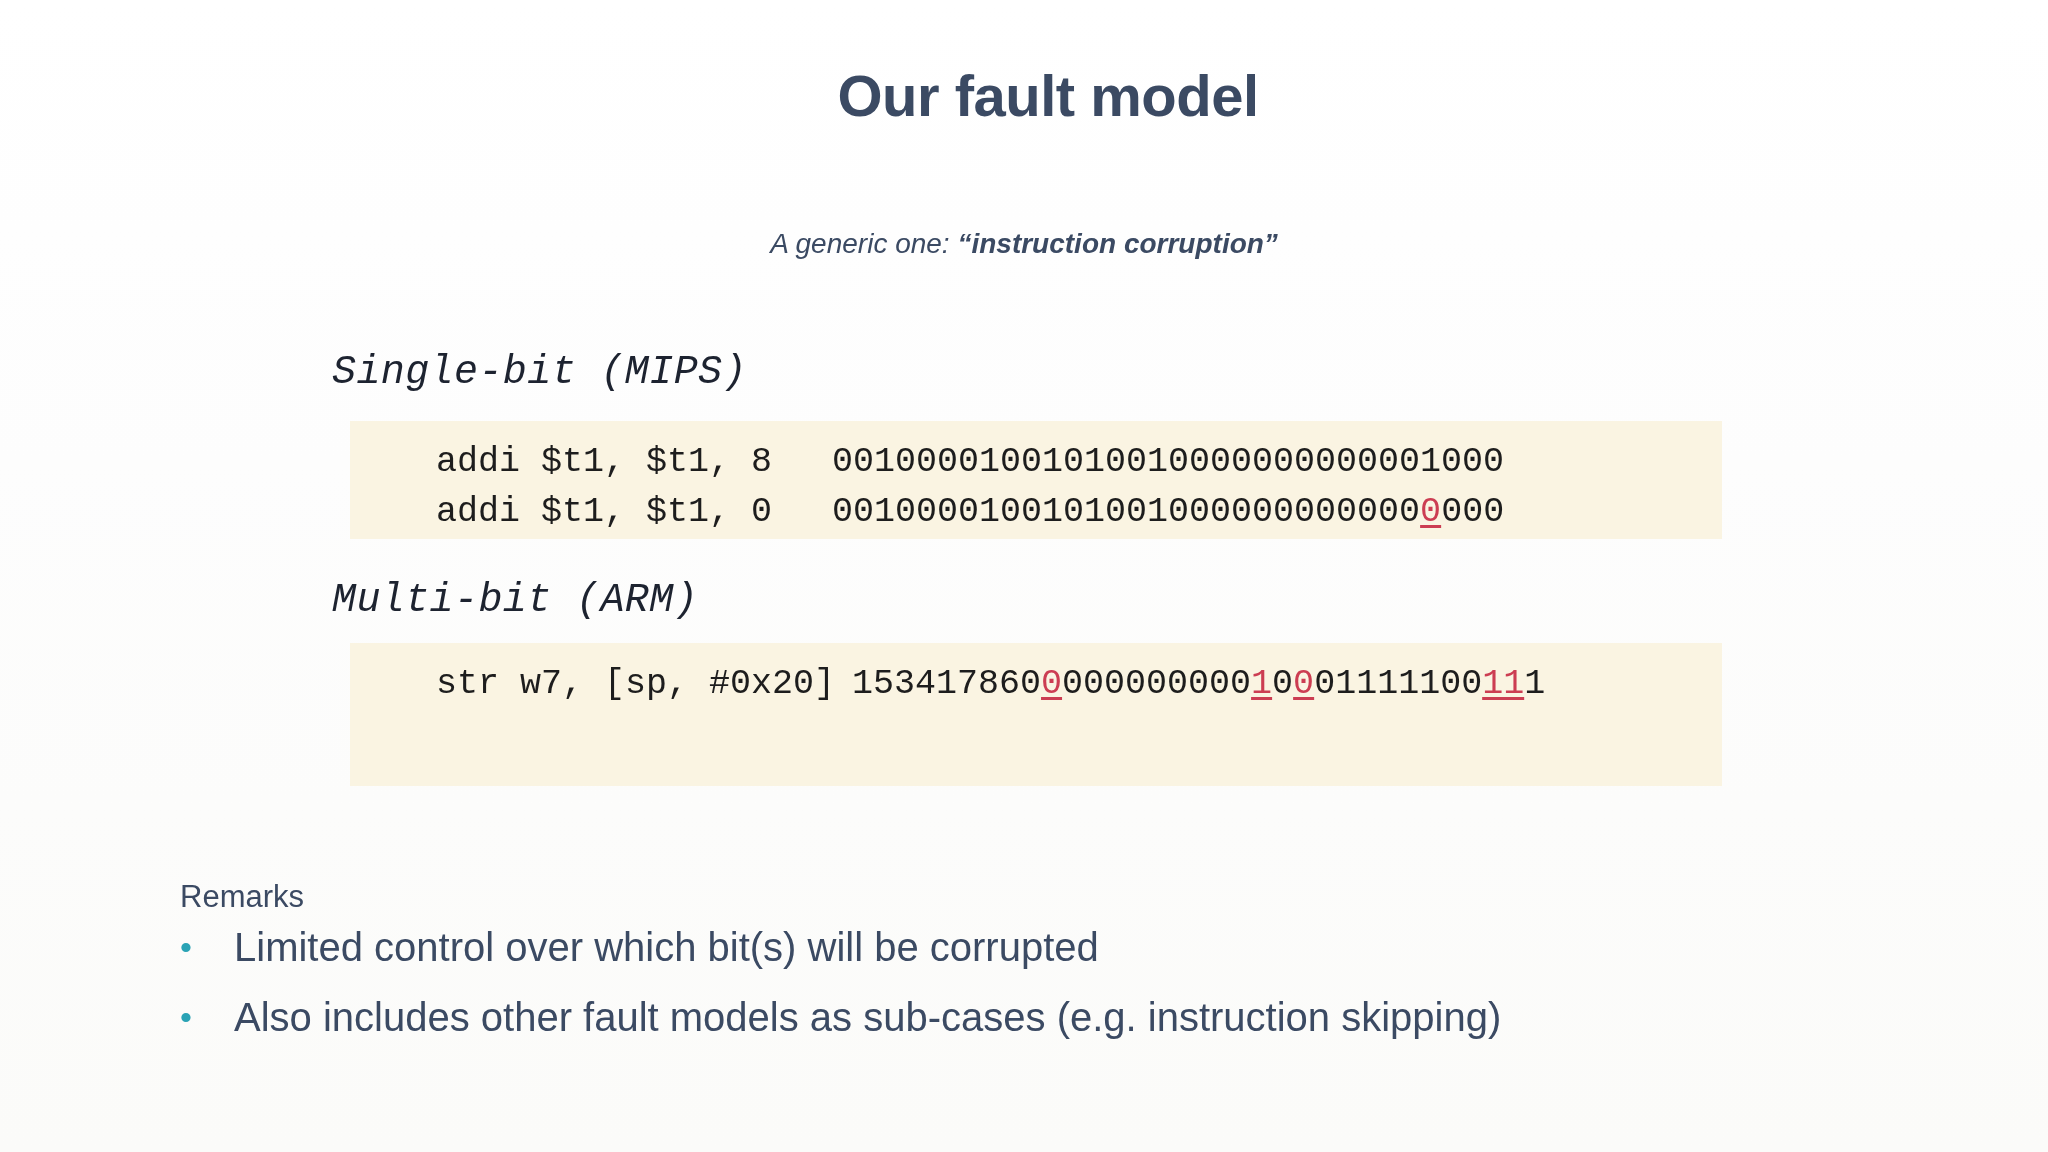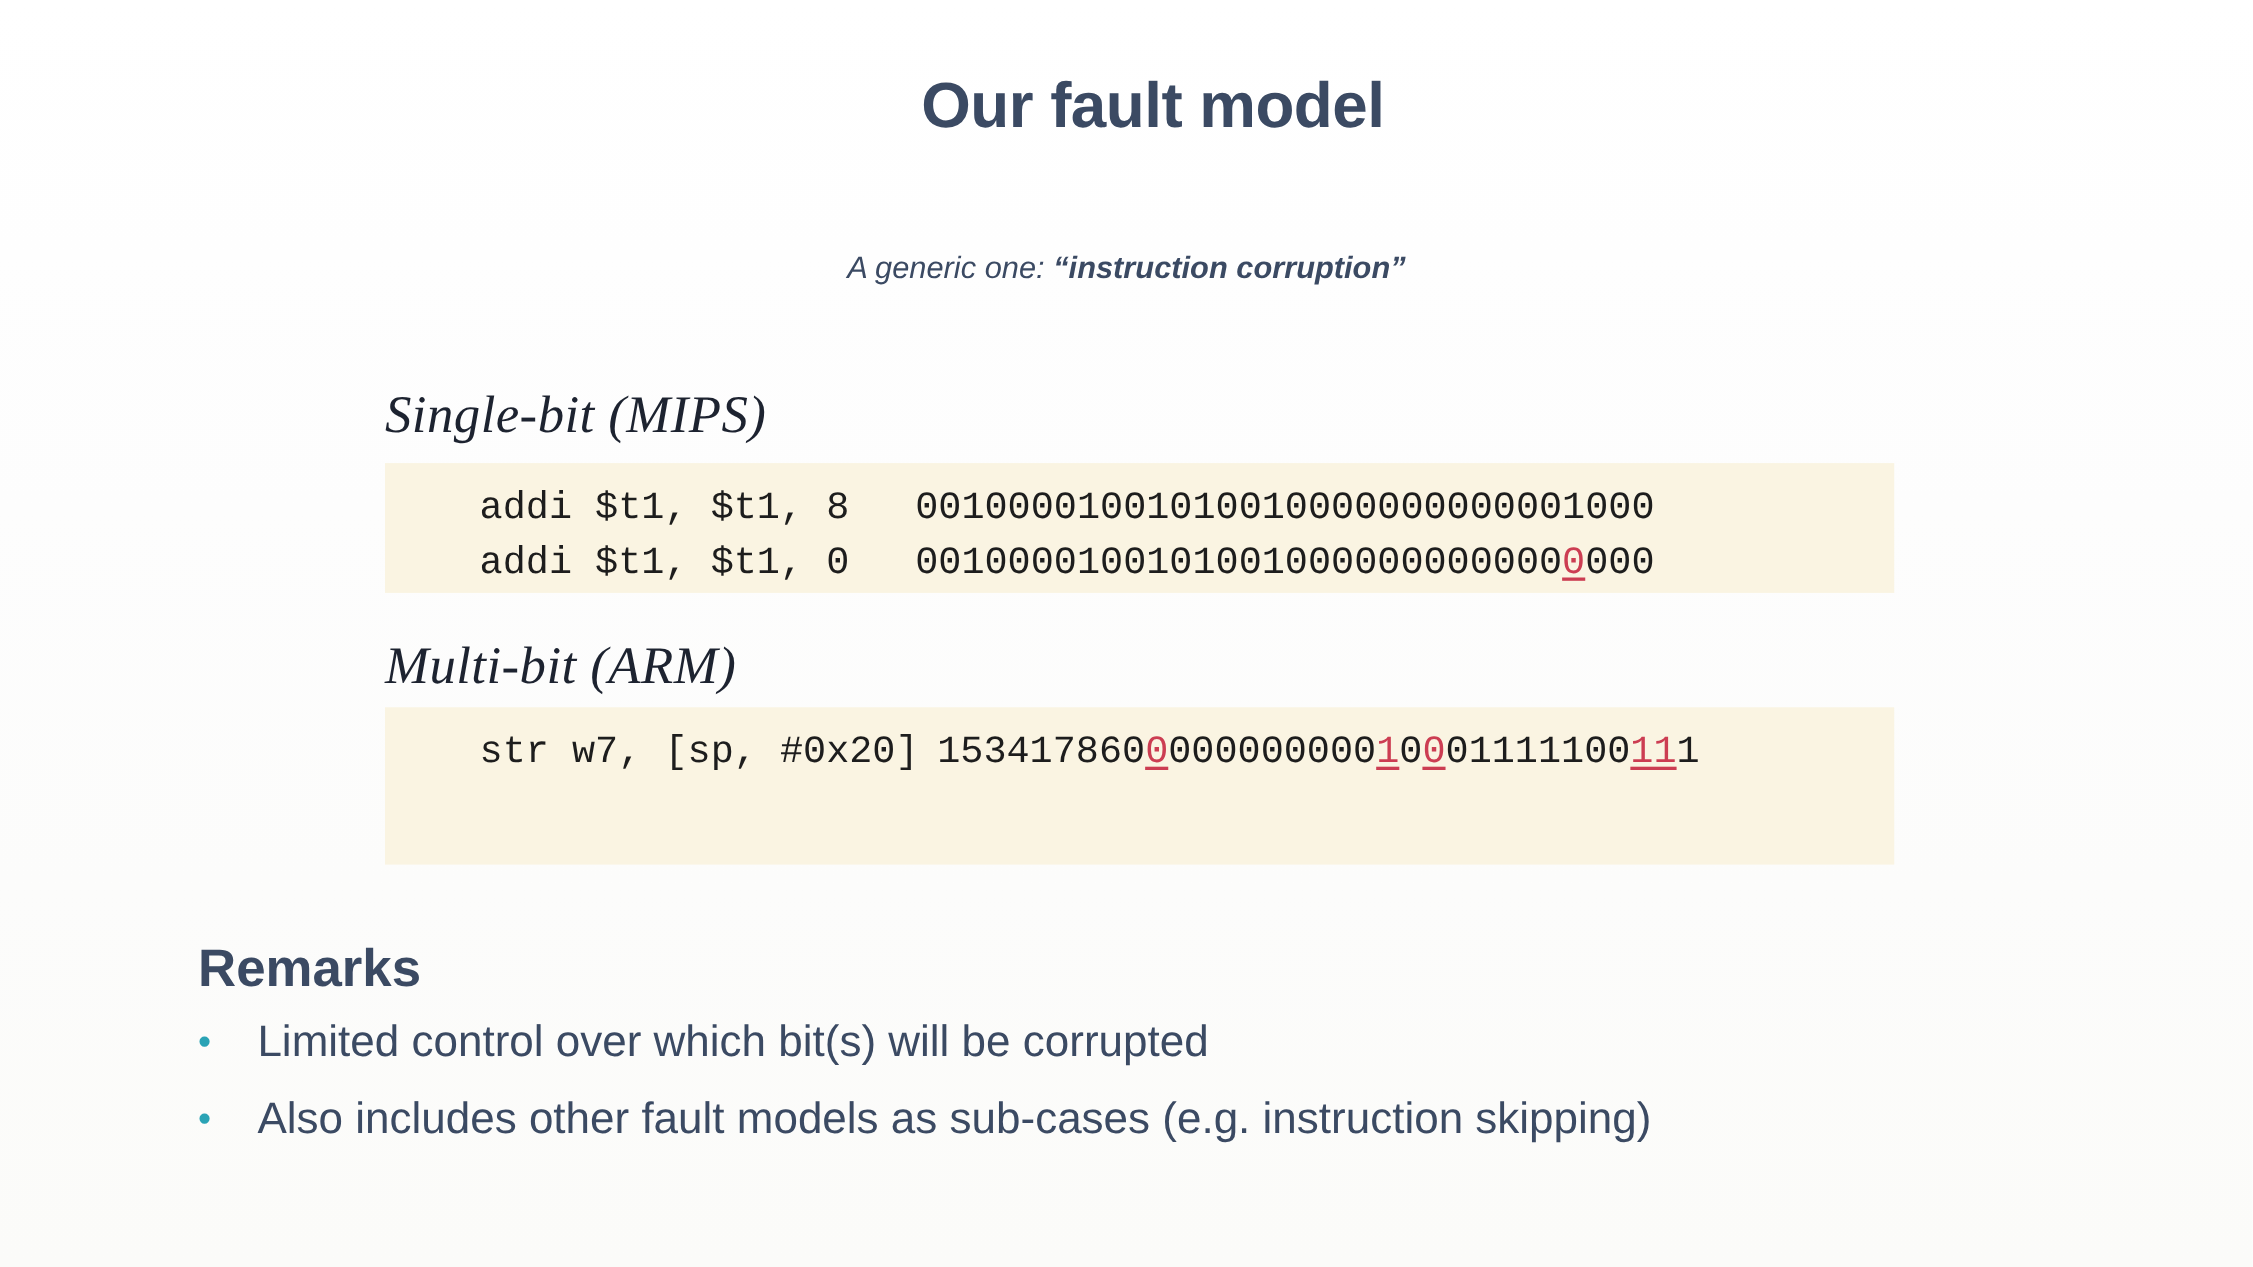--- a/index.html
+++ b/index.html
@@ -46,26 +46,25 @@
     color: #3b4a63;
     white-space: nowrap;
   }
   .subtitle .strong {
     font-weight: bold;
   }
 
   .section-heading {
     position: absolute;
     left: 332px;
-    font-size: 48px;
+    font-size: 40px;
     font-style: italic;
     color: #1d2330;
-    font-family: Liberation Serif, serif;
+    font-family: Liberation Mono, monospace;
     letter-spacing: 0.4px;
-    margin-left: 18px;
   }
   .section-heading.mips { top: 350px; }
   .section-heading.arm  { top: 578px; }
 
   .code-block {
     position: absolute;
     left: 350px;
     width: 1372px;
     background: #faf4e2;
     font-family: "Liberation Mono", monospace;
@@ -102,23 +101,23 @@
     color: #cc3d52;
     text-decoration: underline;
     text-decoration-color: #cc3d52;
     text-underline-offset: 4px;
     text-decoration-thickness: 3px;
   }
 
   .remarks-heading {
     position: absolute;
     left: 180px;
-    top: 853px;
-    font-size: 48px;
-    font-weight: bold;
+    top: 879px;
+    font-size: 31px;
+    font-weight: normal;
     color: #3b4a63;
   }
 
   .bullet-list {
     position: absolute;
     left: 180px;
     top: 920px;
     width: 1750px;
   }
   .bullet-item {

